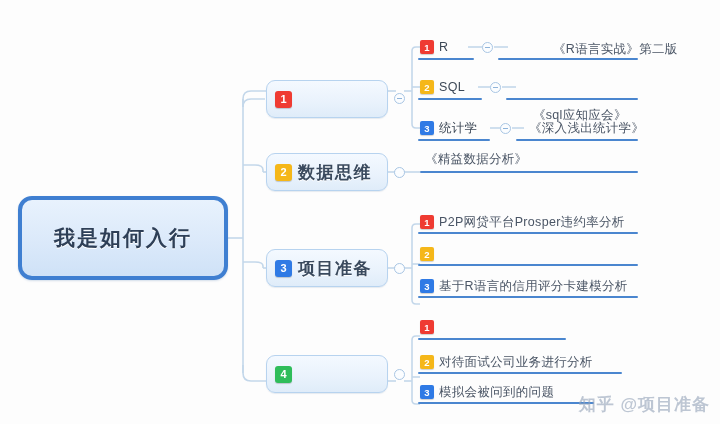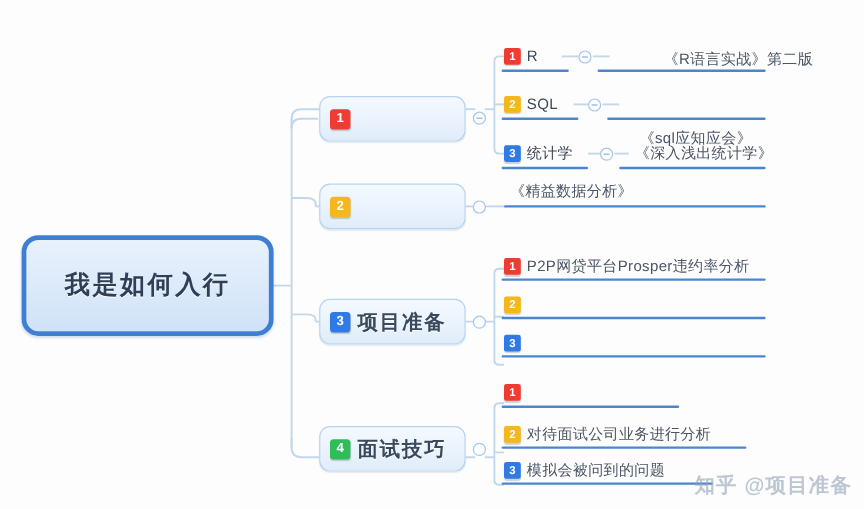--- a/index.html
+++ b/index.html
@@ -197,20 +197,21 @@
   </div>
   <div class="collapse minus" style="left:500px;top:123px;"></div>
   <div class="leaf" style="left:524px;top:117px;">
     <div class="leaf-text">《深入浅出统计学》</div>
   </div>
   <div class="leaf-underline" style="left:418px;top:139px;width:72px;"></div>
   <div class="leaf-underline" style="left:516px;top:139px;width:122px;"></div>
 
   <div class="branch-node" style="left:266px;top:153px;width:122px;">
     <div class="badge" style="background:#f5b719;">2</div>
+    <div class="branch-label">数据思维</div>
   </div>
   <div class="collapse" style="left:394px;top:167px;"></div>
 
   <div class="leaf" style="left:420px;top:148px;font-family:Liberation Mono, monospace;">
     <div class="leaf-text">《精益数据分析》</div>
   </div>
   <div class="leaf-underline" style="left:420px;top:171px;width:218px;"></div>
 
   <div class="branch-node" style="left:266px;top:249px;width:122px;">
     <div class="badge" style="background:#2f7ae5;">3</div>
@@ -224,26 +225,26 @@
   </div>
   <div class="leaf-underline" style="left:418px;top:232px;width:220px;"></div>
 
   <div class="leaf" style="left:420px;top:243px;">
     <div class="badge badge-sm" style="background:#f5b719;">2</div>
   </div>
   <div class="leaf-underline" style="left:418px;top:264px;width:220px;"></div>
 
   <div class="leaf" style="left:420px;top:275px;">
     <div class="badge badge-sm" style="background:#2f7ae5;">3</div>
+    <div class="leaf-text">基于R语言的信用评分卡建模分析</div>
   </div>
   <div class="leaf-underline" style="left:418px;top:296px;width:220px;"></div>
 
   <div class="branch-node" style="left:266px;top:355px;width:122px;">
     <div class="badge" style="background:#2fbd5a;">4</div>
-    <div class="branch-label">面试技巧</div>
   </div>
   <div class="collapse" style="left:394px;top:369px;"></div>
 
   <div class="leaf" style="left:420px;top:316px;">
     <div class="badge badge-sm" style="background:#ef3b32;">1</div>
   </div>
   <div class="leaf-underline" style="left:418px;top:338px;width:148px;"></div>
 
   <div class="leaf" style="left:420px;top:351px;">
     <div class="badge badge-sm" style="background:#f5b719;">2</div>

